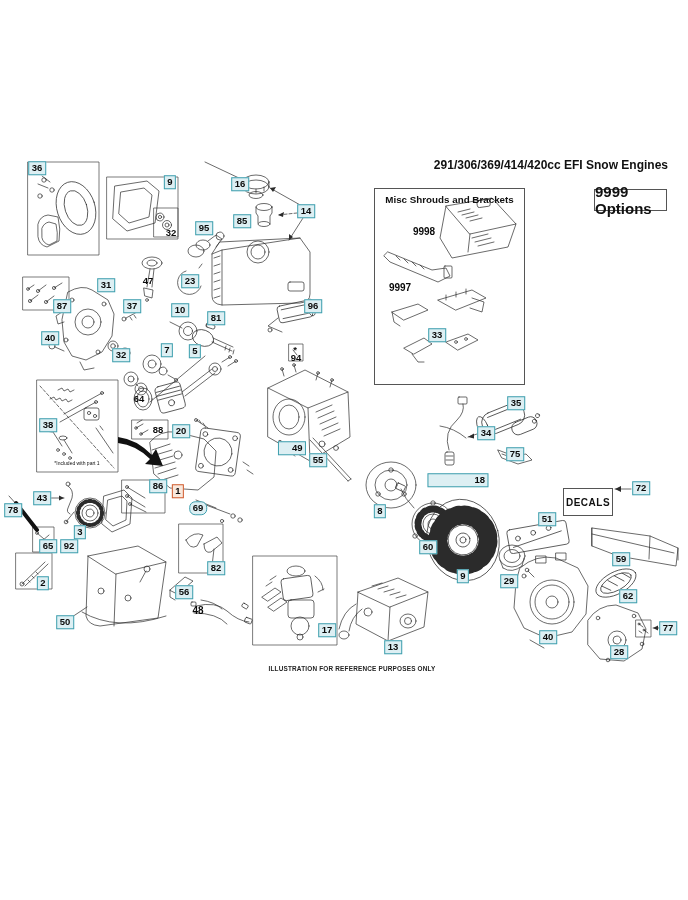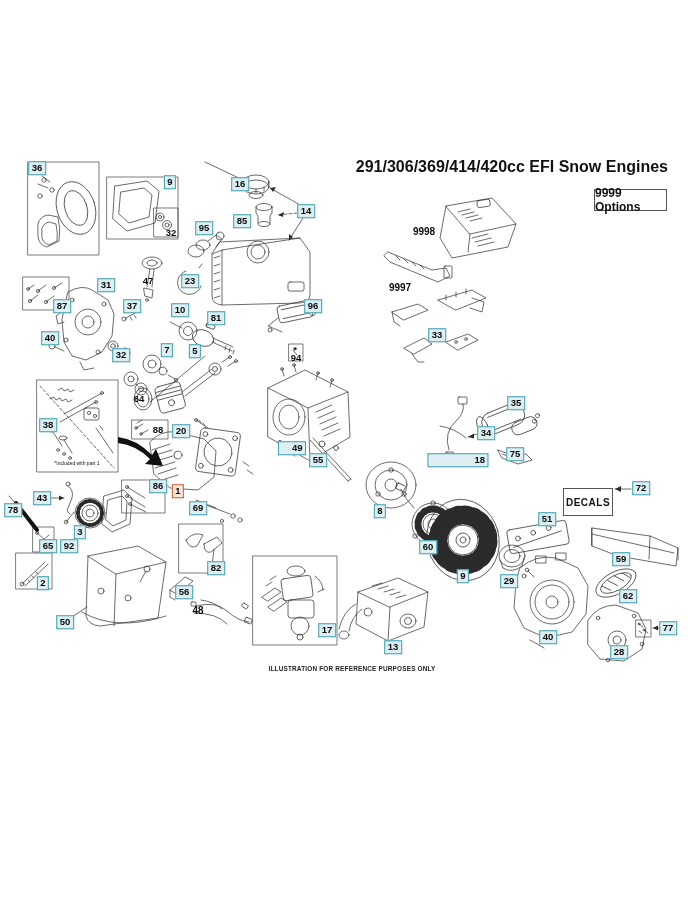--- a/index.html
+++ b/index.html
@@ -15,34 +15,34 @@
   }
   .plabel.boxed{
     border:1.4px solid #3f9fae;background:#ddeff3;padding:0 2.5px;line-height:11.5px;
   }
   .plabel.selected{
     border:1.4px solid #cf5b2e;background:#f9e8dc;padding:0 2.5px;line-height:11.5px;
   }
   .plabel.plain{font-weight:bold;background:transparent;}
   .plabel.big{font-size:10px;}
   #page-title{
-    position:absolute;right:20px;top:158px;font-size:16px;font-weight:600;z-index:4;
+    position:absolute;right:20px;top:158px;font-size:12px;font-weight:600;z-index:4;
   }
   #misc-panel{
     position:absolute;left:374px;top:188px;width:149px;height:195px;
     border:1px solid #555;background:transparent;z-index:2;
   }
   #misc-panel .ptitle{
     position:absolute;left:0;right:0;top:5px;text-align:center;
     font-size:9.8px;font-weight:600;
   }
   #options-box{
     position:absolute;left:594px;top:189px;width:71px;height:20px;
     border:1px solid #555;display:flex;align-items:center;justify-content:center;
-    font-size:12px;font-weight:600;z-index:4;
+    font-size:15px;font-weight:600;z-index:4;
   }
   #decals-box{
     position:absolute;left:563px;top:476px;width:48px;height:26px;
     border:1px solid #555;display:flex;align-items:center;justify-content:center;
     font-size:10px;font-weight:600;letter-spacing:0.5px;z-index:4;margin-top:12px;
   }
   #disclaimer{
     position:absolute;left:352px;top:665px;transform:translateX(-50%);
     font-size:6.4px;font-weight:600;letter-spacing:0.2px;color:#222;z-index:4;
   }
@@ -542,20 +542,23 @@
         <path d="M404,348 l20,-10 8,6 -18,10 z M412,354 l6,8 6,0"></path>
         <path d="M446,342 l22,-8 10,6 -20,10 z"></path>
         <circle cx="456" cy="342" r="1.4"></circle>
           <circle cx="466" cy="339" r="1.4"></circle>
       </g>
     </g>
   </svg>
 
   <div id="page-title">291/306/369/414/420cc EFI Snow Engines</div>
 
+  <div id="misc-panel">
+    <div class="ptitle">Misc Shrouds and Brackets</div>
+  </div>
 
   <div id="options-box">9999  Options</div>
 
   <div id="decals-box">DECALS</div>
 
   <div id="note38">*Included with part 1</div>
 
   <div id="disclaimer">ILLUSTRATION FOR REFERENCE PURPOSES ONLY</div>
 
   <div id="labels">
@@ -584,24 +587,24 @@
       <div class="plabel plain big" style="left: 424px; top: 231px;">9998</div>
       <div class="plabel plain big" style="left: 400px; top: 287px;">9997</div>
       <div class="plabel plain" style="left: 139px; top: 398px;">64</div>
       <div class="plabel boxed" style="left: 48px; top: 425px;">38</div>
       <div class="plabel plain" style="left: 158px; top: 429px;">88</div>
       <div class="plabel boxed" style="left: 181px; top: 431px;">20</div>
       <div class="plabel boxed" style="left: 292px; top: 448px; padding-left: 13px;">49</div>
       <div class="plabel boxed" style="left: 318px; top: 460px;">55</div>
       <div class="plabel boxed" style="left: 158px; top: 486px;">86</div>
       <div class="plabel selected" style="left: 178px; top: 491px;">1</div>
-      <div class="plabel boxed" style="left: 198px; top: 508px;">69</div>
+      <div class="plabel boxed" style="left: 198px; top: 508px; border-radius: 6px;">69</div>
       <div class="plabel boxed" style="left: 42px; top: 498px;">43</div>
       <div class="plabel boxed" style="left: 13px; top: 510px;">78</div>
-      <div class="plabel boxed" style="left: 458px; top: 460px; padding-left: 46px;">18</div>
+      <div class="plabel boxed" style="left: 458px; top: 480px; padding-left: 46px;">18</div>
       <div class="plabel boxed" style="left: 486px; top: 433px;">34</div>
       <div class="plabel boxed" style="left: 516px; top: 403px;">35</div>
       <div class="plabel boxed" style="left: 515px; top: 454px;">75</div>
       <div class="plabel boxed" style="left: 641px; top: 488px;">72</div>
       <div class="plabel boxed" style="left: 48px; top: 546px;">65</div>
       <div class="plabel boxed" style="left: 69px; top: 546px;">92</div>
       <div class="plabel boxed" style="left: 80px; top: 532px;">3</div>
       <div class="plabel boxed" style="left: 43px; top: 583px;">2</div>
       <div class="plabel boxed" style="left: 380px; top: 511px;">8</div>
       <div class="plabel boxed" style="left: 428px; top: 547px;">60</div>

